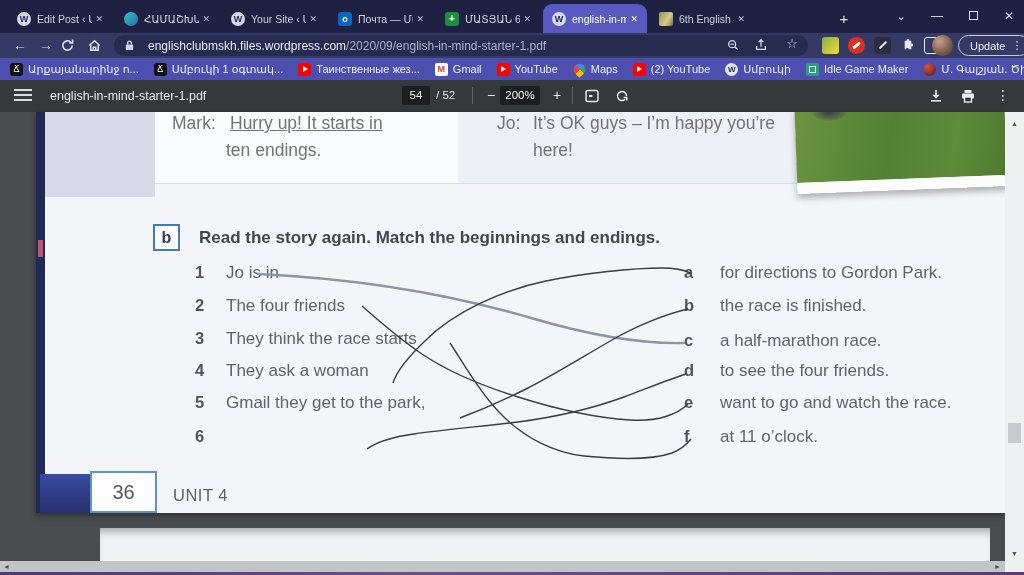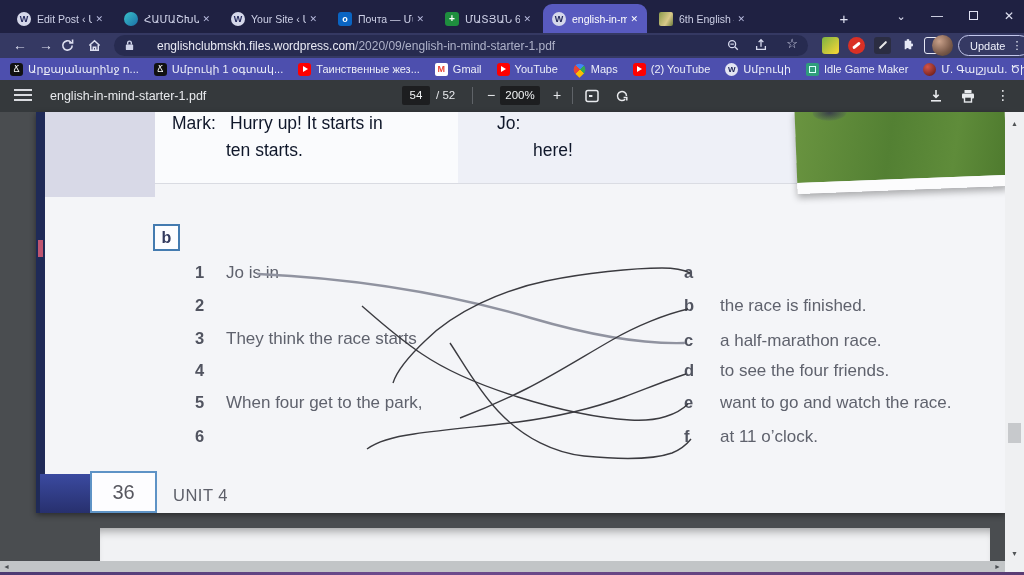--- a/index.html
+++ b/index.html
@@ -29,21 +29,21 @@
   .wctl-min { left:922px; }
   .wctl-max { left:958px; }
   .wctl-max .sq { display:inline-block; width:9px; height:9px; border:1px solid #dfe1f2; margin-top:9px; }
   .wctl-close { left:994px; }
 
   
   .toolbar { position:absolute; left:0; top:33px; width:1024px; height:25px; background:#353963; }
   .nav-ic { position:absolute; top:1px; width:24px; height:23px; color:#dcdeef; text-align:center; line-height:23px; font-size:14px; }
   .omnibox { position:absolute; left:114px; top:2px; width:694px; height:21px; border-radius:11px; background:#272b50;
              display:flex; align-items:center; padding:0 10px; }
-  .omni-url { font-size:12px; color:#e9eaf4; white-space:nowrap; margin-left:22px; }
+  .omni-url { font-size:12px; color:#e9eaf4; white-space:nowrap; margin-left:13px; }
   .omni-url .path { color:#aeb2c9; }
   .omni-ic { position:absolute; top:3px; width:20px; height:19px; color:#d7daee; text-align:center; }
   .ext-ic { position:absolute; top:4px; width:17px; height:17px; }
   .ext-leaf { background:linear-gradient(135deg,#7cb342,#fdd835); border-radius:3px; }
   .ext-red { background:#d93025; border-radius:50%; }
   .ext-red i { display:block; width:9px; height:3px; background:#fff; border-radius:2px; margin:7px auto 0; transform:rotate(-40deg); }
   .ext-pen { background:#2b2d42; border-radius:3px; }
   .ext-pen i { display:block; width:10px; height:2px; background:#e8e8e8; margin:7px auto 0; transform:rotate(-45deg); border-radius:1px; }
   .ext-split { border:1.5px solid #e6e8f5; border-radius:3px; }
   .ext-split i { display:block; width:5px; height:100%; background:#e6e8f5; margin-left:auto; }
@@ -83,21 +83,21 @@
 
   
   .viewer { position:absolute; left:0; top:112px; width:1024px; height:463px; background:#4a4d50; }
   .page1 { position:absolute; left:36px; top:0; width:969px; height:401px; background:#f4f5f8; overflow:hidden;
            box-shadow:0 2px 6px rgba(0,0,0,.45); }
   .spine { position:absolute; left:0; top:0; width:9px; height:401px; background:#1f2a57; }
   .spine-mark { position:absolute; left:2px; top:128px; width:5px; height:17px; background:#c05570; }
   .lavender { position:absolute; left:8px; top:0; width:111px; height:85px; background:#d8d9e7; }
   .dlgpanel { position:absolute; left:119px; top:0; width:303px; height:72px; background:#fafbfd; border-bottom:1px solid #d9dbe2; }
   .dlgpanel2 { position:absolute; left:422px; top:0; width:340px; height:72px; background:#eef0f7; border-bottom:1px solid #dadce3; }
-  .booktext { position:absolute; color:#0f172a; font-size:17.5px; white-space:nowrap; }
+  .booktext { position:absolute; color:#737373; font-size:17.5px; white-space:nowrap; }
   .photo { position:absolute; left:760px; top:-6px; width:210px; height:84px; transform:rotate(-2.2deg);
            background:linear-gradient(100deg,#6a9440,#538033 45%,#5f8c3a 75%,#4e7a2e);
            border-bottom:11px solid #fcfcfd; box-shadow:0 4px 7px rgba(0,0,0,.3); }
   .shoe { position:absolute; left:18px; top:-4px; width:34px; height:16px; border-radius:50%;
           background:radial-gradient(ellipse at center,#3a3f4a,#55607022 75%); }
   .exbox { position:absolute; left:117px; top:112px; width:27px; height:27px; border:2px solid #447bb0;
            background:#fdfdff; color:#333a5e; font-weight:bold; font-size:16px; text-align:center; line-height:24px; }
   .instruction { position:absolute; left:163px; top:116px; font-size:17px; font-weight:bold; color:#44454f; white-space:nowrap; }
   .m-num { position:absolute; left:159px; width:18px; font-size:16.5px; font-weight:bold; color:#515460; }
   .m-text { position:absolute; left:190px; font-size:17px; color:#5f626d; white-space:nowrap; }
@@ -323,42 +323,47 @@
   </div>
 
   <div class="viewer">
 
     <div class="page1">
       <div class="lavender"></div>
       <div class="dlgpanel"></div>
       <div class="dlgpanel2"></div>
 
       <div class="booktext" style="left:136px; top:1px;">Mark:</div>
-      <div class="booktext" style="left:194px; top:1px;">Hurry up! It starts in</div>
-      <div class="booktext" style="left:190px; top:28px;">ten starts.</div>
+      <div class="booktext" style="left:194px; top:1px;text-decoration:underline;">Hurry up! It starts in</div>
+      <div class="booktext" style="left:190px; top:28px;">ten endings.</div>
       <div class="booktext" style="left:461px; top:1px;">Jo:</div>
+      <div class="booktext" style="left:497px; top:1px;">It’s OK guys – I’m happy you’re</div>
       <div class="booktext" style="left:497px; top:28px;">here!</div>
 
       <div class="photo">
           <div class="shoe"></div>
         </div>
 
       <div class="exbox">b</div>
+      <div class="instruction">Read the story again. Match the beginnings and endings.</div>
 
       <div class="m-num" style="top:151px">1</div>
       <div class="m-text" style="top:151px">Jo is in</div>
       <div class="m-num" style="top:184px">2</div>
+      <div class="m-text" style="top:184px">The four friends</div>
       <div class="m-num" style="top:217px">3</div>
       <div class="m-text" style="top:217px">They think the race starts</div>
       <div class="m-num" style="top:249px">4</div>
+      <div class="m-text" style="top:249px">They ask a woman</div>
       <div class="m-num" style="top:281px">5</div>
-      <div class="m-text" style="top:281px">When four get to the park,</div>
+      <div class="m-text" style="top:281px">Gmail they get to the park,</div>
       <div class="m-num" style="top:315px">6</div>
 
       <div class="e-letter" style="top:151px">a</div>
+      <div class="e-text" style="top:151px">for directions to Gordon Park.</div>
       <div class="e-letter" style="top:184px">b</div>
       <div class="e-text" style="top:184px">the race is finished.</div>
       <div class="e-letter" style="top:219px">c</div>
       <div class="e-text" style="top:219px">a half-marathon race.</div>
       <div class="e-letter" style="top:249px">d</div>
       <div class="e-text" style="top:249px">to see the four friends.</div>
       <div class="e-letter" style="top:281px">e</div>
       <div class="e-text" style="top:281px">want to go and watch the race.</div>
       <div class="e-letter" style="top:315px">f</div>
       <div class="e-text" style="top:315px">at 11 o’clock.</div>

